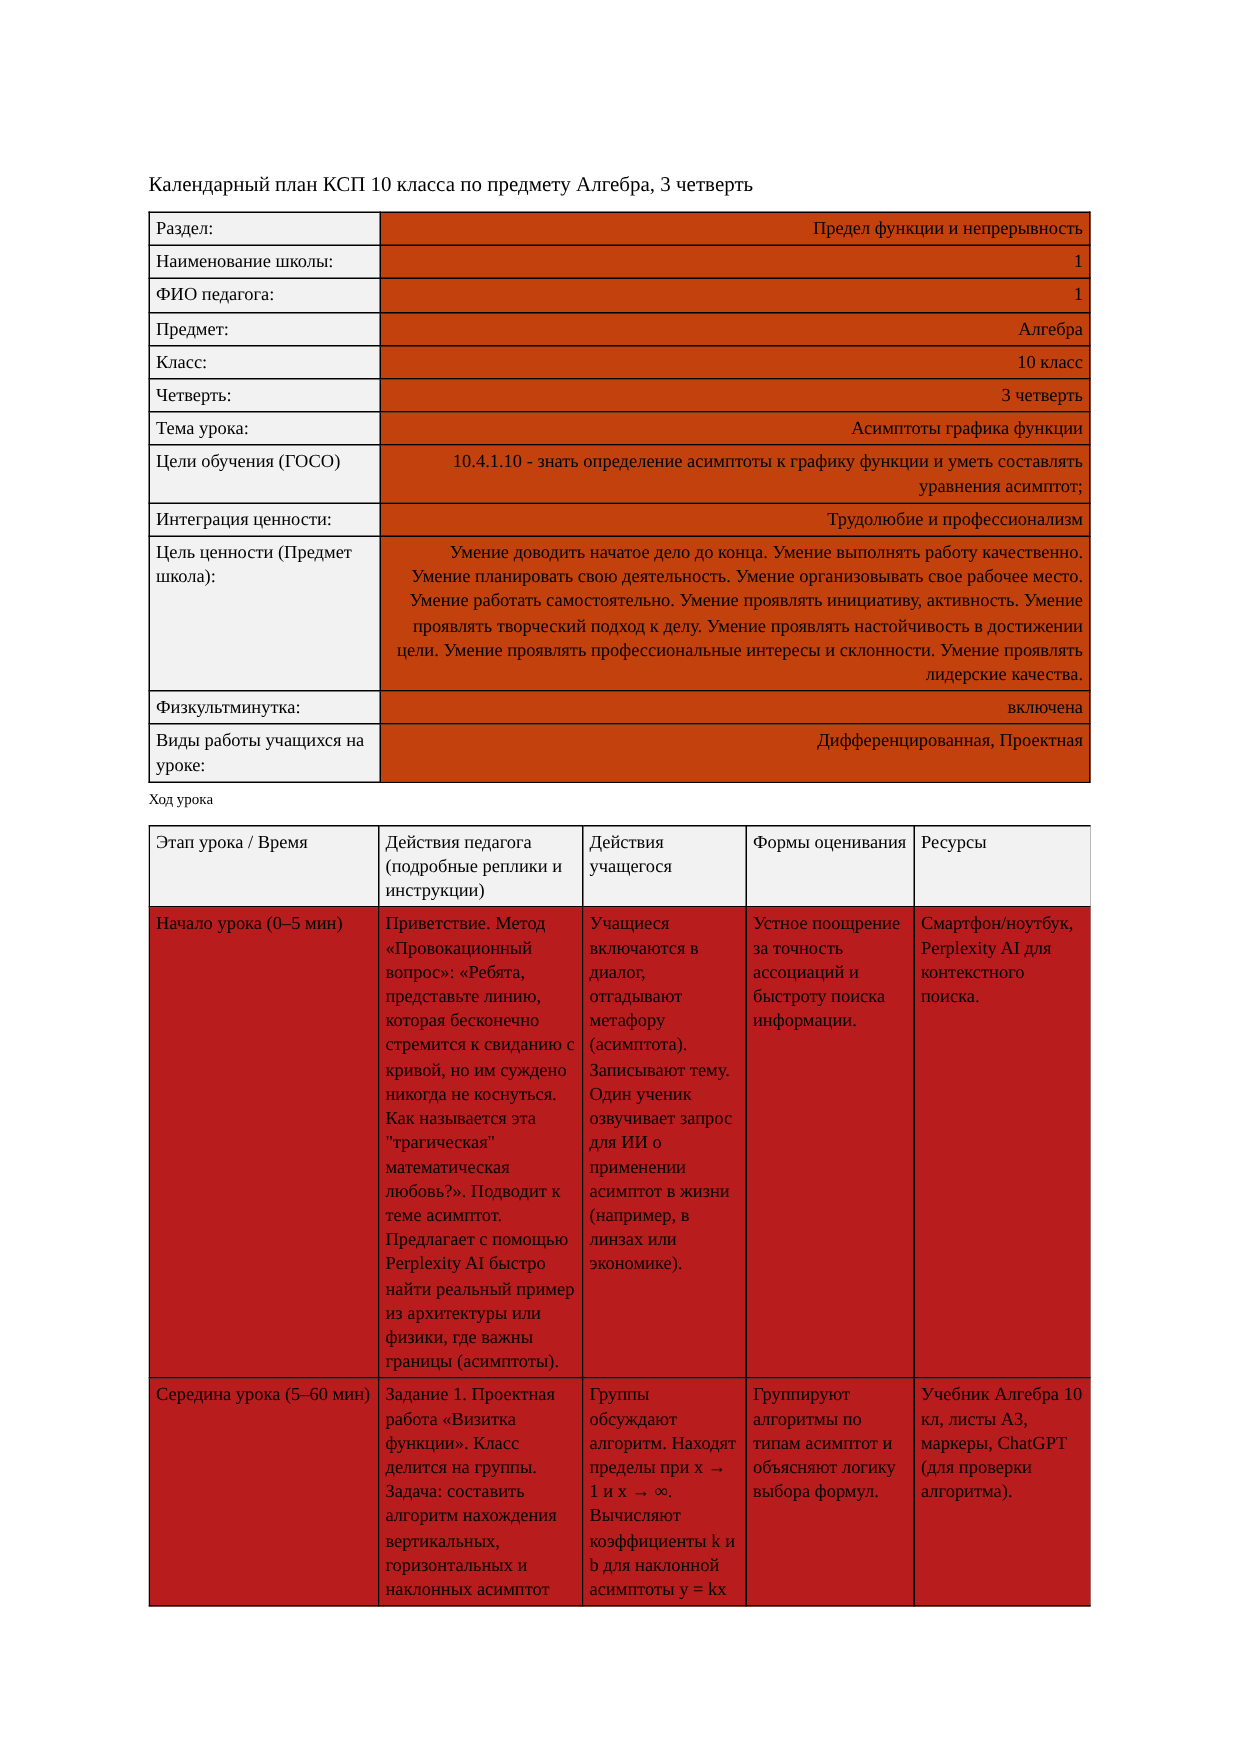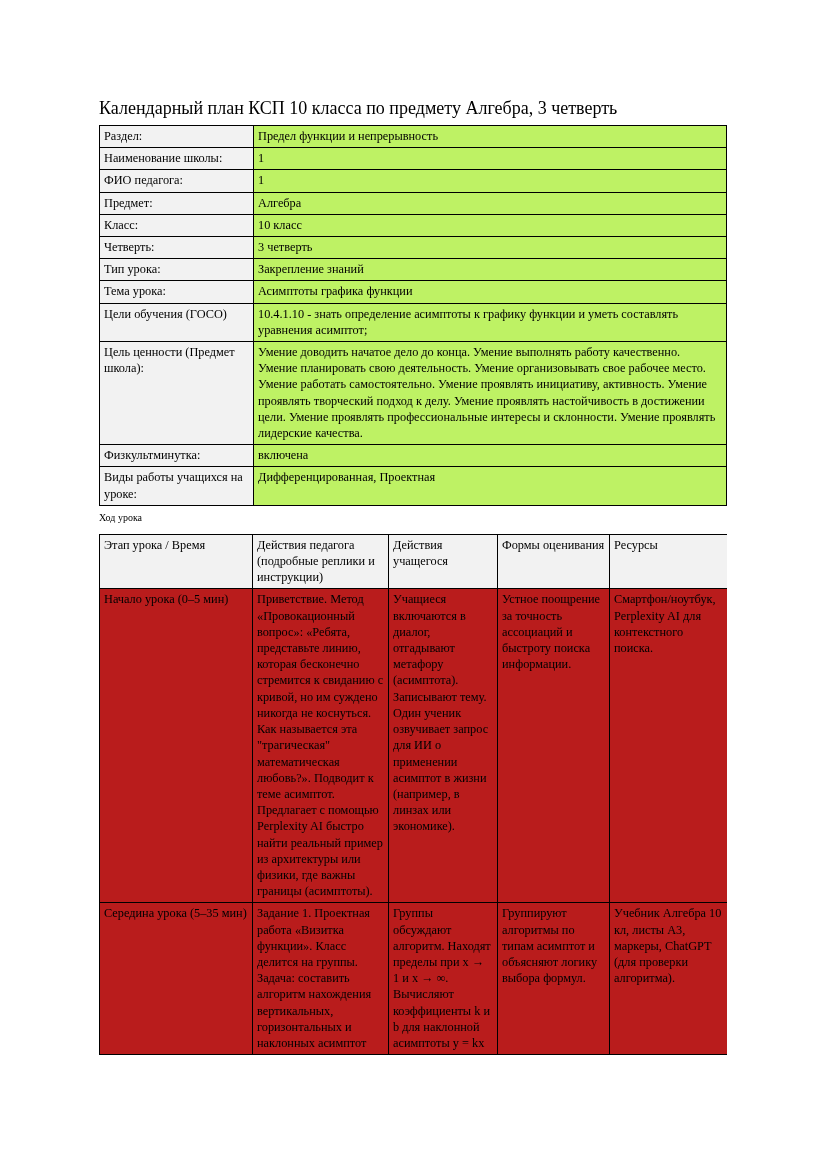--- a/index.html
+++ b/index.html
@@ -22,23 +22,23 @@
     box-sizing: border-box;
   }
   .content {
     position: absolute;
     left: 99px;
     top: 100px;
     width: 628px;
   }
 
   .doc-title {
-    font-size: 18px;
+    font-size: 14px;
     line-height: 16px;
-    margin: 0 0 9px 0;
+    margin: 16px 0 9px 0;
     white-space: nowrap;
   }
 
   table.doc-table {
     border-collapse: collapse;
     width: 628px;
     table-layout: fixed;
     border: 1px solid #000000;
   }
   table.doc-table td,
@@ -55,21 +55,22 @@
     hyphens: none;
   }
 
   
   .info-table .lbl {
     width: 154px;
     background: #f2f2f2;
     font-family: Liberation Serif, serif;
   }
   .info-table .val {
-    background: #bef264;
+    background: #c2410c;
+    text-align: right;
   }
 
   .subhead {
     font-size: 10px;
     line-height: 16px;
     margin: 4px 0 8px 0;
   }
 
   
   .flow-table {
@@ -125,30 +126,30 @@
         </tr>
         <tr>
           <td class="lbl">Класс:</td>
           <td class="val">10 класс</td>
         </tr>
         <tr>
           <td class="lbl">Четверть:</td>
           <td class="val">3 четверть</td>
         </tr>
         <tr>
-          <td class="lbl">Тип урока:</td>
-          <td class="val">Закрепление знаний</td>
-        </tr>
-        <tr>
           <td class="lbl">Тема урока:</td>
           <td class="val">Асимптоты графика функции</td>
         </tr>
         <tr>
           <td class="lbl">Цели обучения (ГОСО)</td>
           <td class="val">10.4.1.10 - знать определение асимптоты к графику функции и уметь составлять уравнения асимптот;</td>
+        </tr>
+        <tr>
+          <td class="lbl">Интеграция ценности:</td>
+          <td class="val">Трудолюбие и профессионализм</td>
         </tr>
         <tr>
           <td class="lbl">Цель ценности (Предмет школа):</td>
           <td class="val">Умение доводить начатое дело до конца. Умение выполнять работу качественно. Умение планировать свою деятельность. Умение организовывать свое рабочее место. Умение работать самостоятельно. Умение проявлять инициативу, активность. Умение проявлять творческий подход к делу. Умение проявлять настойчивость в достижении цели. Умение проявлять профессиональные интересы и склонности. Умение проявлять лидерские качества.</td>
         </tr>
         <tr>
           <td class="lbl">Физкультминутка:</td>
           <td class="val">включена</td>
         </tr>
         <tr>
@@ -180,21 +181,21 @@
         </thead>
         <tbody>
           <tr>
             <td>Начало урока (0–5 мин)</td>
             <td>Приветствие. Метод «Провокационный вопрос»: «Ребята, представьте линию, которая бесконечно стремится к свиданию с кривой, но им суждено никогда не коснуться. Как называется эта "трагическая" математическая любовь?». Подводит к теме асимптот. Предлагает с помощью Perplexity AI быстро найти реальный пример из архитектуры или физики, где важны границы (асимптоты).</td>
             <td>Учащиеся включаются в диалог, отгадывают метафору (асимптота). Записывают тему. Один ученик озвучивает запрос для ИИ о применении асимптот в жизни (например, в линзах или экономике).</td>
             <td>Устное поощрение за точность ассоциаций и быстроту поиска информации.</td>
             <td>Смартфон/ноутбук, Perplexity AI для контекстного поиска.</td>
           </tr>
           <tr>
-            <td>Середина урока (5–35 мин)</td>
+            <td>Середина урока (5–60 мин)</td>
             <td>Задание 1. Проектная работа «Визитка функции». Класс делится на группы. Задача: составить алгоритм нахождения вертикальных, горизонтальных и наклонных асимптот</td>
             <td>Группы обсуждают алгоритм. Находят пределы при x → 1 и x → ∞. Вычисляют коэффициенты k и b для наклонной асимптоты y = kx</td>
             <td>Группируют алгоритмы по типам асимптот и объясняют логику выбора формул.</td>
             <td>Учебник Алгебра 10 кл, листы А3, маркеры, ChatGPT (для проверки алгоритма).</td>
           </tr>
         </tbody>
       </table>
     </div>
 
   </div>

